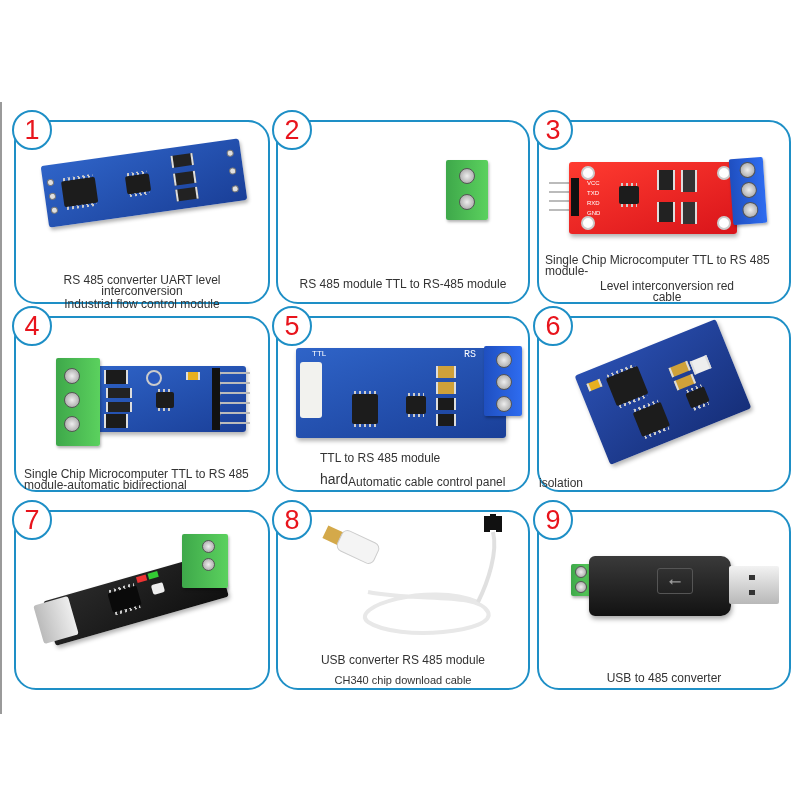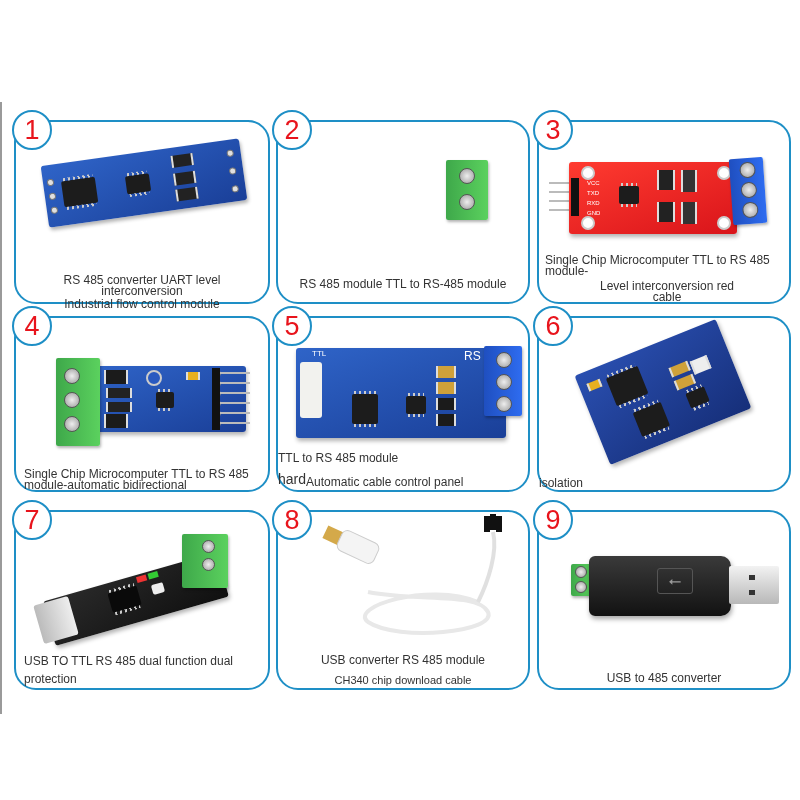--- a/index.html
+++ b/index.html
@@ -152,34 +152,34 @@
     <div>Single Chip Microcomputer TTL to RS 485</div>
     <div style="line-height:9px;">module-automatic bidirectional</div>
   </div>
 </div>
 <div class="num" style="left:12px; top:306px;">4</div>
 
 <div class="card" style="left:276px; top:316px; width:254px; height:176px;">
   <div class="pcb blue" style="left:18px; top:30px; width:210px; height:90px;">
     <div style="position:absolute; left:4px; top:14px; width:22px; height:56px; background:#f2f2ee; border-radius:3px;"></div>
     <div class="label-pcb" style="left:16px; top:1px; font-size:8px;">TTL</div>
-    <div class="label-pcb" style="left:168px; top:1px; font-size:12px;">RS</div>
+    <div class="label-pcb" style="left:168px; top:1px; font-size:10px;font-family:Liberation Mono, monospace;">RS</div>
     <div class="chip" style="left:56px; top:46px; width:26px; height:30px;"></div>
     <div class="chip" style="left:110px; top:48px; width:20px; height:18px;"></div>
     <div class="smd" style="left:140px; top:18px; width:16px; height:12px; background:#cfa13a;"></div>
     <div class="smd" style="left:140px; top:34px; width:16px; height:12px; background:#cfa13a;"></div>
     <div class="smd" style="left:140px; top:50px; width:16px; height:12px; background:#1b1b1b;"></div>
     <div class="smd" style="left:140px; top:66px; width:16px; height:12px; background:#1b1b1b;"></div>
   </div>
   <div class="term blue-t" style="left:206px; top:28px; width:38px; height:70px;">
     <div class="screw" style="left:12px; top:6px;"></div>
     <div class="screw" style="left:12px; top:28px;"></div>
     <div class="screw" style="left:12px; top:50px;"></div>
   </div>
-  <div class="cap" style="top:134px; text-align:left; ">
+  <div class="cap" style="top:134px; text-align:left; padding-left:42px;">
     <div>TTL to RS 485 module</div>
     <div style="margin-top:8px; white-space:nowrap;">
       <span style="vertical-align:top; font-size:14px;">hard</span><span style="position:relative; top:3px;">Automatic cable control panel</span>
     </div>
   </div>
 </div>
 <div class="num" style="left:272px; top:306px;">5</div>
 
 <div class="card" style="left:537px; top:316px; width:254px; height:176px;">
   <div class="pcb blue" style="left:48px; top:26px; width:152px; height:96px; transform:rotate(-22deg); background:linear-gradient(160deg,#2a4fb0,#162f7a);">
@@ -201,24 +201,20 @@
   <div class="pcb black" style="left:30px; top:64px; width:180px; height:46px; transform:rotate(-16deg);">
     <div class="chip" style="left:64px; top:10px; width:30px; height:20px; background:#0a0a0a;"></div>
     <div style="position:absolute; left:108px; top:14px; width:12px; height:10px; background:#eee; border-radius:2px;"></div>
     <div style="position:absolute; left:96px; top:2px; width:10px; height:6px; background:#e33;"></div>
     <div style="position:absolute; left:108px; top:2px; width:10px; height:6px; background:#3c3;"></div>
   </div>
   <div style="position:absolute; left:22px; top:88px; width:36px; height:40px; background:linear-gradient(90deg,#bbb,#eee); border-radius:3px; transform:rotate(-16deg);"></div>
   <div class="term green" style="left:166px; top:22px; width:46px; height:54px;">
     <div class="screw" style="left:20px; top:6px; width:11px; height:11px;"></div>
     <div class="screw" style="left:20px; top:24px; width:11px; height:11px;"></div>
-  </div>
-  <div class="cap left" style="top:140px; padding-left:8px; line-height:18px;">
-    <div>USB TO TTL RS 485 dual function dual</div>
-    <div>protection</div>
   </div>
 </div>
 <div class="num" style="left:12px; top:500px;">7</div>
 
 <div class="card" style="left:276px; top:510px; width:254px; height:180px;">
   <svg width="254" height="130" style="position:absolute; left:0; top:0;">
     <g transform="rotate(25 60 40)">
       <rect x="40" y="20" width="18" height="14" fill="#d4a94a"></rect>
       <rect x="56" y="16" width="40" height="22" rx="6" fill="#f4f4f4" stroke="#ccc"></rect>
     </g>

